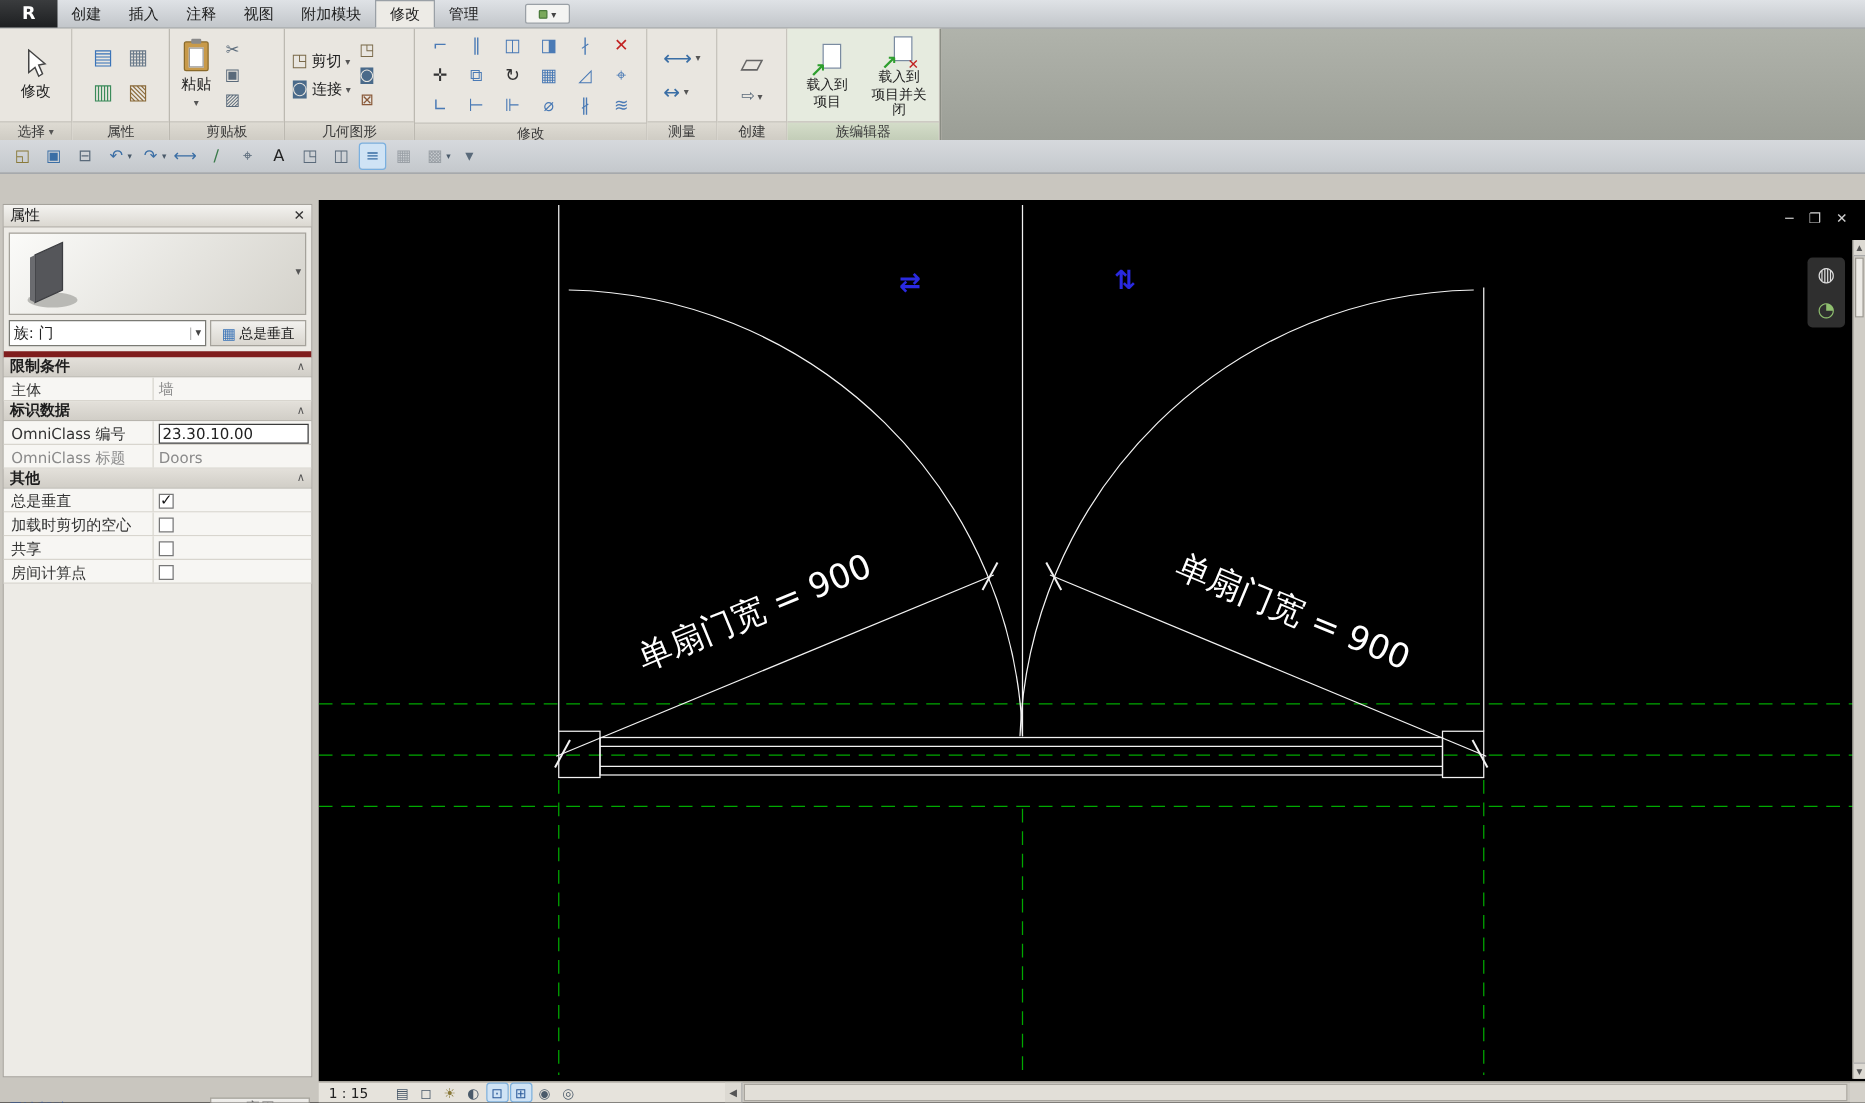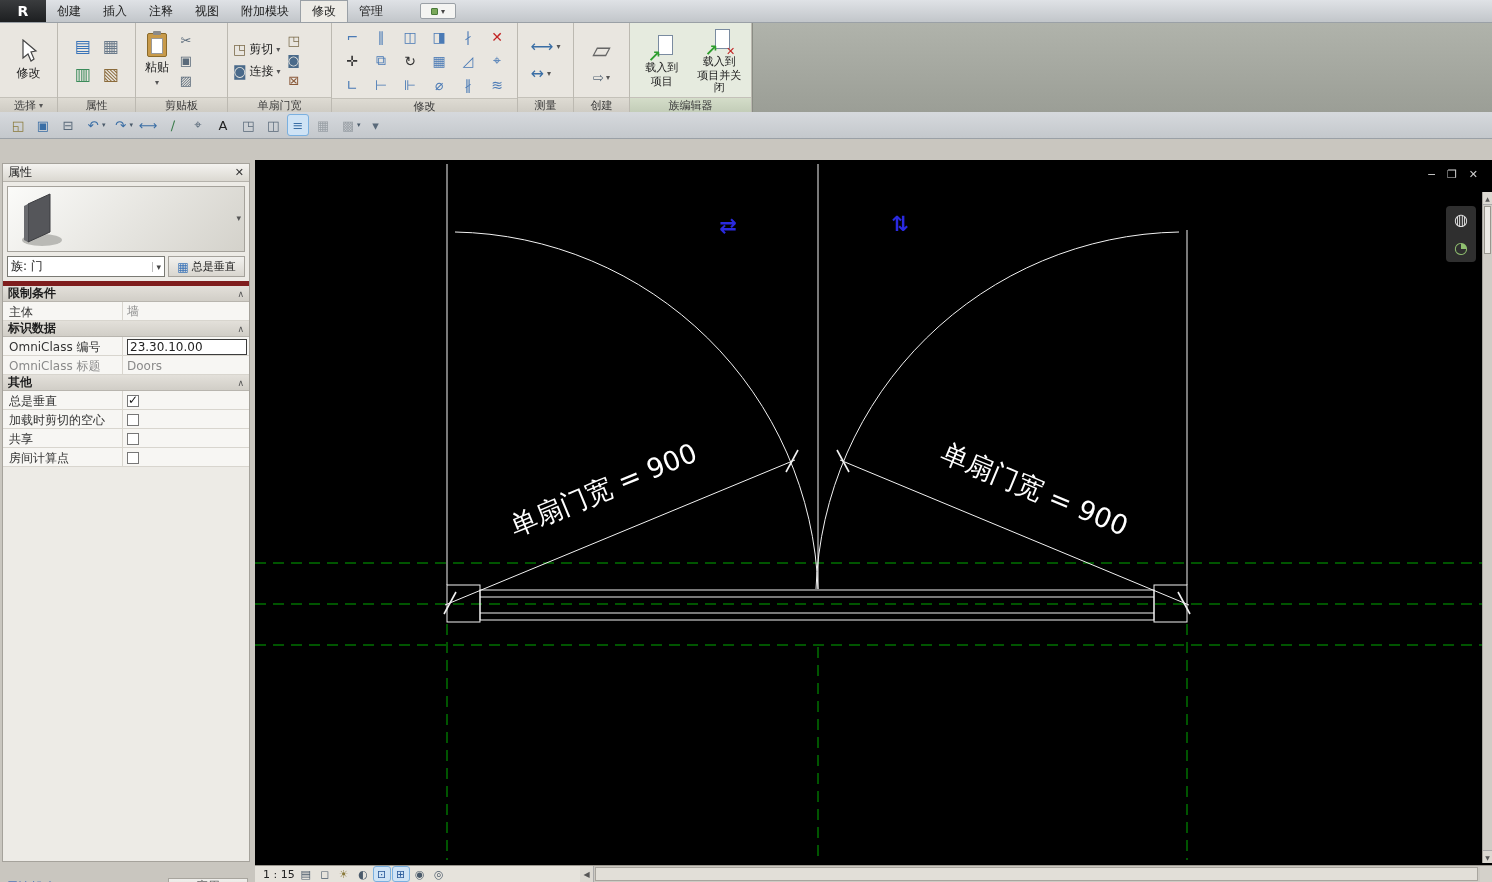--- a/index.html
+++ b/index.html
@@ -82,21 +82,21 @@
   .winctrl{position:absolute;right:14px;top:8px;display:flex;gap:12px;color:#cfcfcf;font-size:11px}
   .navbar{position:absolute;right:16px;top:46px;width:30px;border-radius:4px;background:rgba(105,105,105,.45);padding:6px 0;display:flex;flex-direction:column;gap:12px;align-items:center}
   .nvi{font-size:16px;line-height:16px}
   .vscroll{position:absolute;right:0;top:32px;bottom:2px;width:10px;background:#d0cdc6;border-left:1px solid #a8a59e}
   .vscroll .sa{height:13px;display:flex;align-items:center;justify-content:center;font-size:6px;color:#555;background:#dcd9d2;border-bottom:1px solid #aaa}
   .vscroll .sb{position:absolute;bottom:0;left:0;right:0;height:13px;display:flex;align-items:center;justify-content:center;font-size:6px;color:#555;background:#dcd9d2;border-top:1px solid #aaa}
   .vscroll .thumb{position:absolute;top:14px;left:1px;right:1px;height:48px;background:#eceae5;border:1px solid #9a978f}
   
   .viewbar{position:absolute;left:255px;right:0;top:865px;height:17px;display:flex}
   .vb-left{width:325px;background:#e6e3dc;border-top:1px solid #9a968e;display:flex;align-items:center;gap:3px;padding:0 8px;font-size:11px}
-  .vb-scale{margin-right:0;white-space:nowrap}
+  .vb-scale{margin-right:16px;white-space:nowrap}
   .vi{width:16px;height:14px;display:flex;align-items:center;justify-content:center;font-size:11px;border-radius:2px}
   .vi.active{background:#cfe3f5;outline:1px solid #7ab0e0}
   .hscroll{flex:1;background:#cdcac3;border-top:1px solid #9a968e;position:relative}
   .hscroll .la{position:absolute;left:0;top:0;bottom:0;width:14px;display:flex;align-items:center;justify-content:center;font-size:8px;color:#555;background:#dcd9d2;border-right:1px solid #aaa}
   .hscroll .thumb{position:absolute;left:15px;right:14px;top:1px;bottom:1px;background:#e2dfd8;border:1px solid #a8a59e}
   .hscroll .corner{position:absolute;right:0;top:0;bottom:0;width:12px;background:#d4d1ca}
 </style>
 </head>
 <body>
 
@@ -199,21 +199,21 @@
             </div>
             <div class="gicon">
               <span style="color: rgb(74, 106, 138);">◙</span>
             </div>
             <div class="gicon">
               <span style="color: rgb(138, 90, 58);">⊠</span>
             </div>
         </div>
       </div>
       <div class="plabel">
-          <span>单扇门宽</span>
+          <span>几何图形</span>
         </div>
     </div>
 
     <div class="panel" style="width:186px">
       <div class="pbody" style="justify-content:center">
         <div class="migrid">
           <div class="mi">
               <span style="color: rgb(74, 122, 181);">⌐</span>
             </div>
             <div class="mi">

